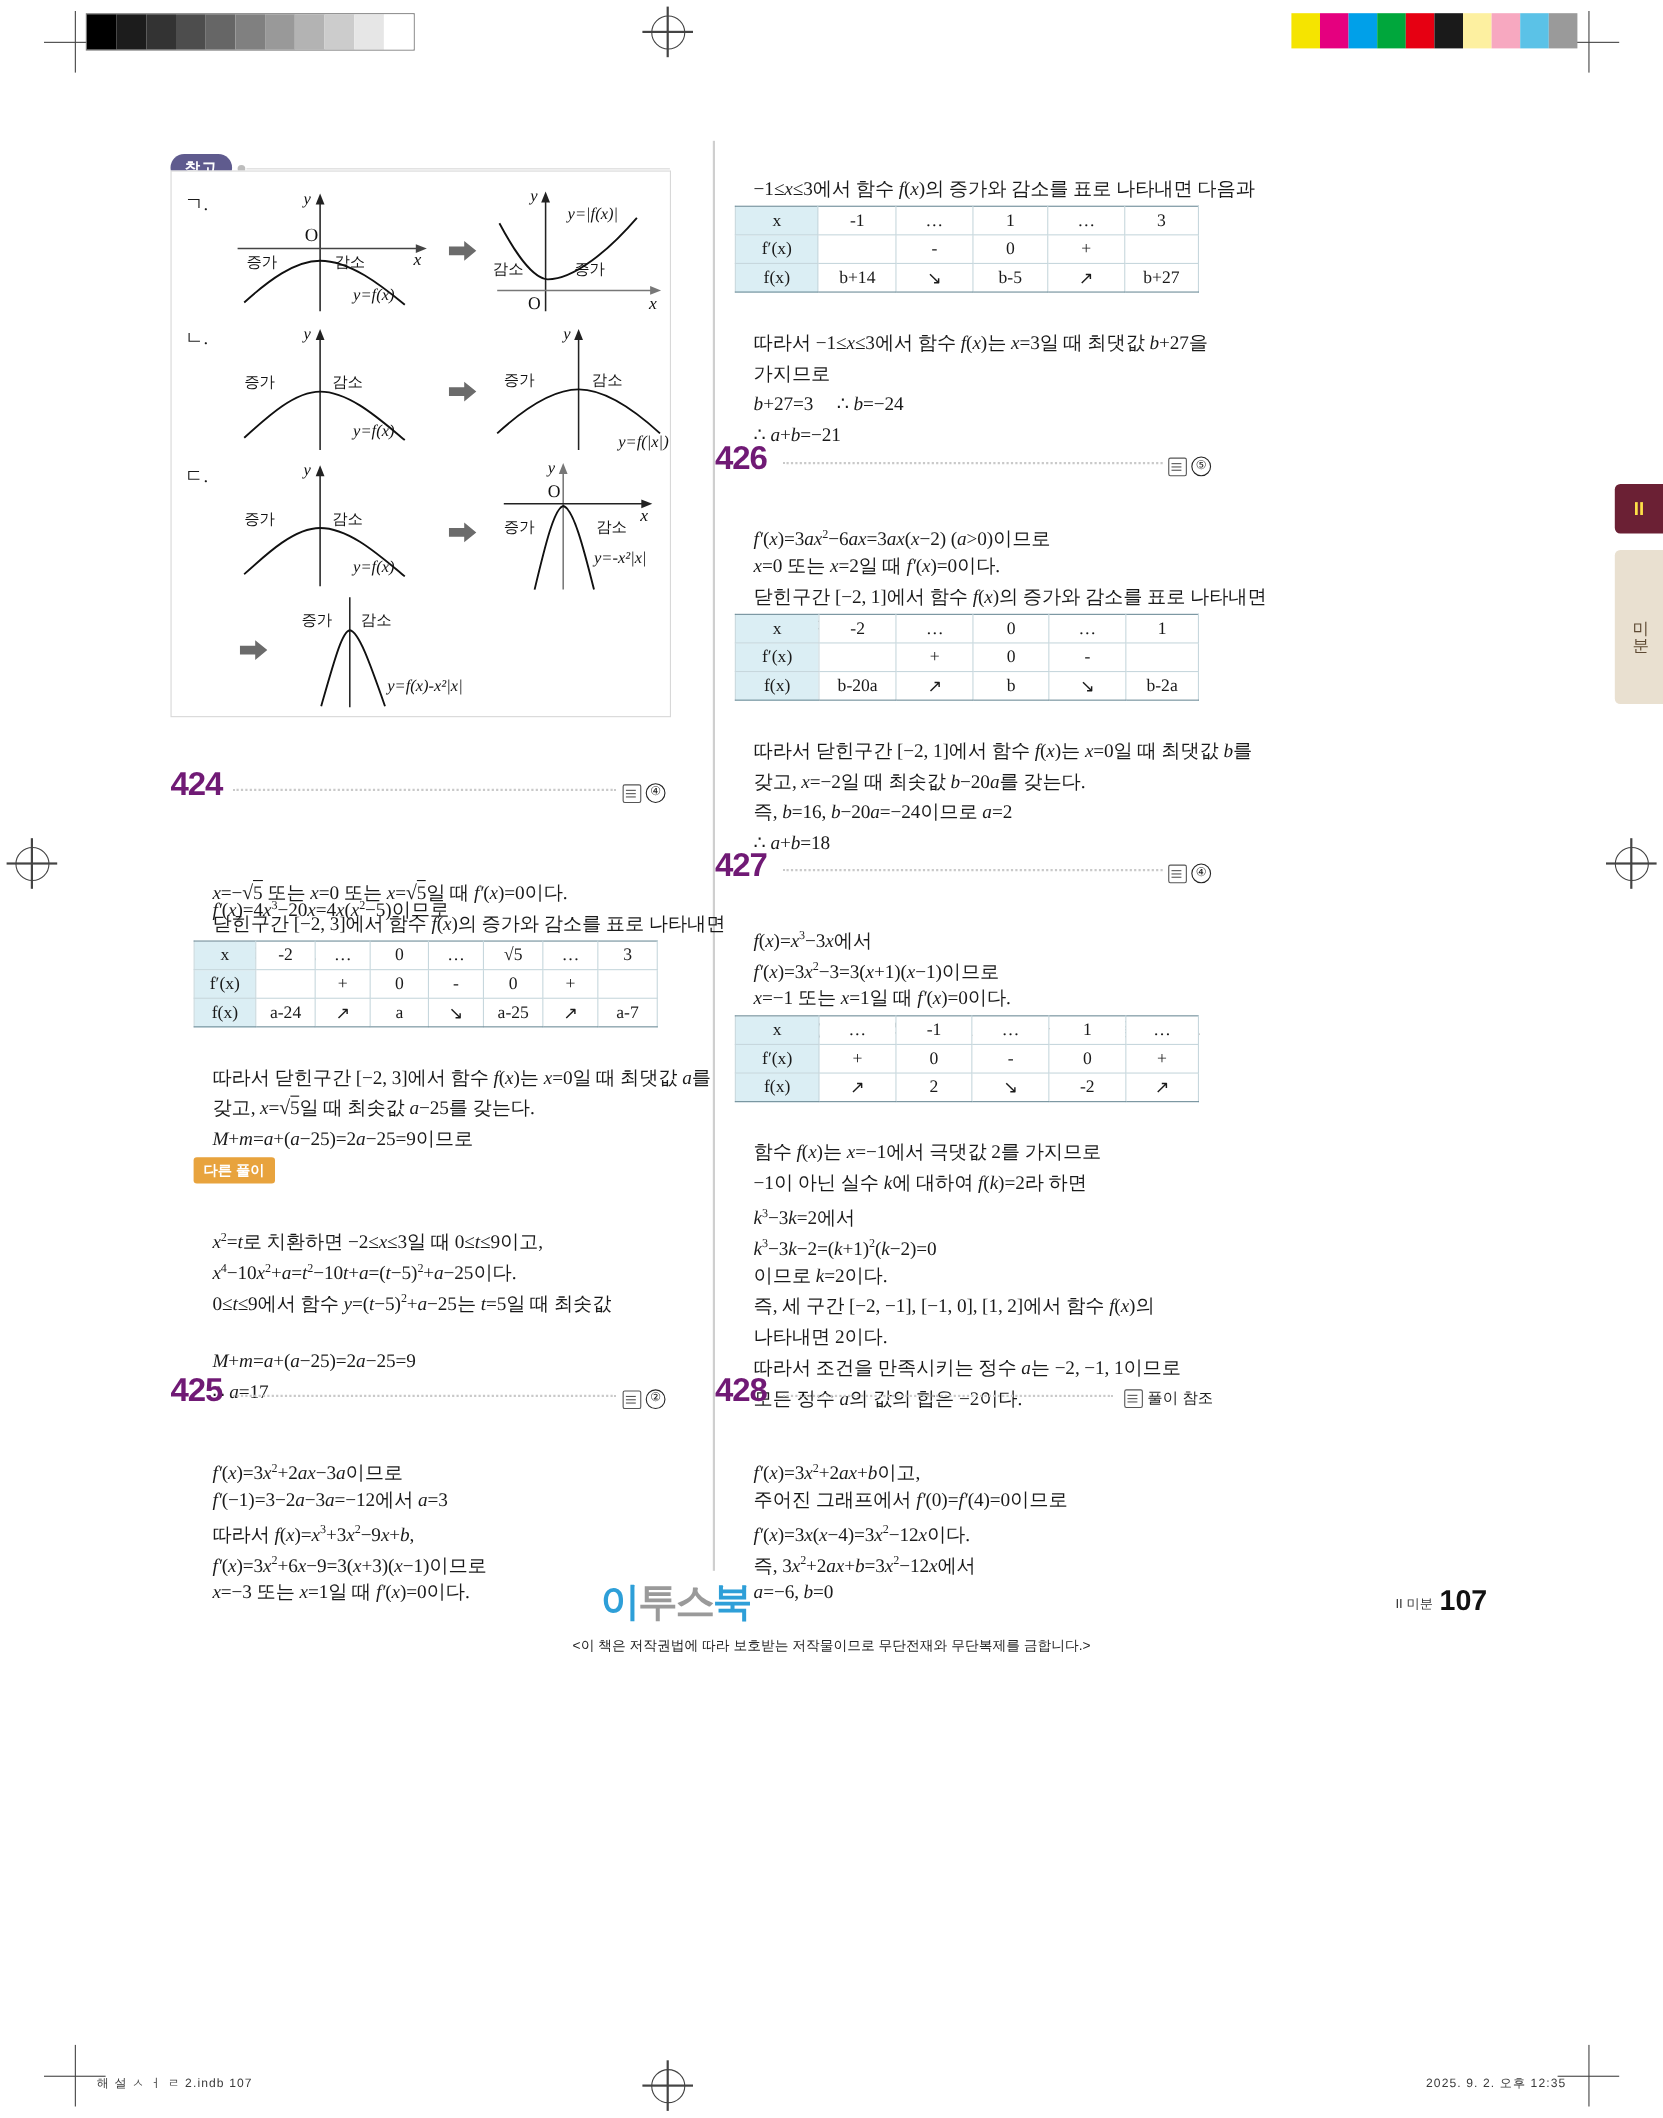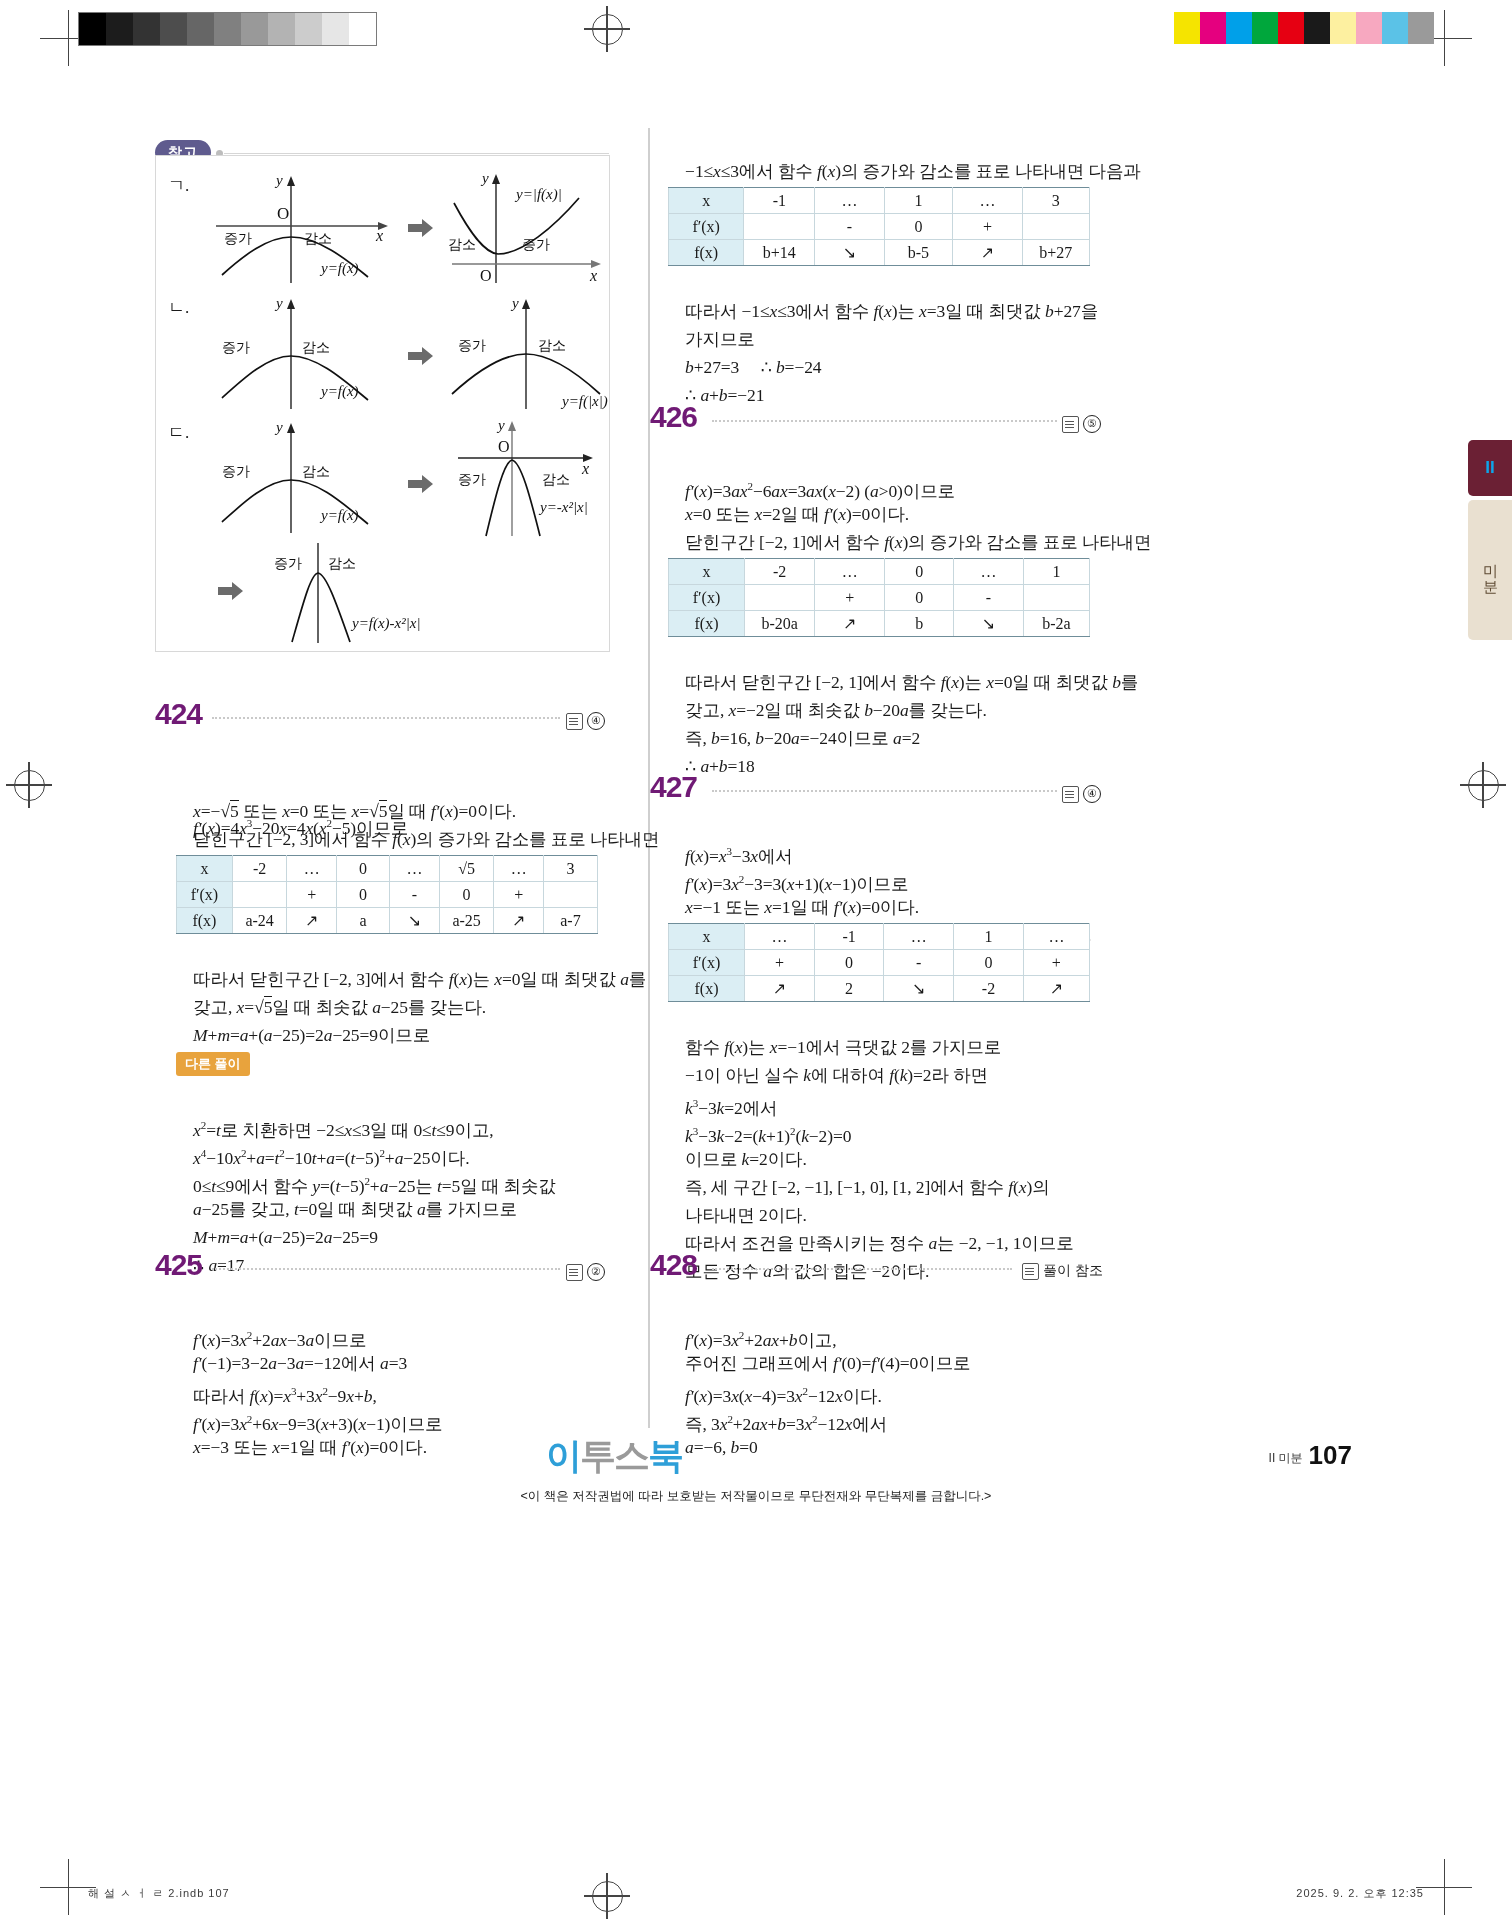--- a/index.html
+++ b/index.html
@@ -47,22 +47,22 @@
   table.vt td{border:1px solid #c7d7dd;text-align:center;height:25px;padding:0 2px;background:#fff;}
   table.vt td.hd{background:#dbeef4;font-weight:normal;}
   table.vt tr:first-child td{border-top:1.6px solid #6f8d99;}
   table.vt tr:last-child td{border-bottom:1.6px solid #6f8d99;}
 
   
   .alt-badge{position:absolute;background:#e8a33d;color:#fff;font-family:"Liberation Sans",sans-serif;font-weight:bold;
     font-size:13px;padding:3px 9px;border-radius:3px;}
 
   
-  .tab-top{position:absolute;right:0;top:440px;width:44px;height:56px;background:#6b2034;border-radius:5px 0 0 5px;
-    color:#0ea5e9;display:flex;align-items:center;justify-content:center;font-family:"Liberation Sans",sans-serif;font-size:17px;font-weight:bold;}
+  .tab-top{position:absolute;right:0;top:440px;width:44px;height:45px;background:#6b2034;border-radius:5px 0 0 5px;
+    color:#fde047;display:flex;align-items:center;justify-content:center;font-family:"Liberation Sans",sans-serif;font-size:17px;font-weight:bold;}
   .tab-bot{position:absolute;right:0;top:500px;width:44px;height:140px;background:#e9e0d0;border-radius:5px 0 0 5px;
     color:#5e4a33;display:flex;align-items:center;justify-content:center;font-family:"Liberation Sans",sans-serif;font-size:15px;}
   .tab-bot span{writing-mode:vertical-rl;letter-spacing:2px;}
 
   
   .logo{position:absolute;left:546px;top:1432px;font-family:"Liberation Sans",sans-serif;font-size:36px;font-weight:bold;letter-spacing:-2px;}
   .copy{position:absolute;left:0;right:0;top:1488px;text-align:center;font-family:"Liberation Sans",sans-serif;font-size:12.5px;color:#222;}
   .pfoot{position:absolute;right:160px;top:1440px;display:flex;align-items:flex-end;gap:6px;font-family:"Liberation Sans",sans-serif;}
   .pfoot .ch{font-size:12px;color:#333;padding-bottom:4px;}
   .pfoot .pn{font-size:26px;font-weight:bold;color:#111;}
@@ -311,23 +311,20 @@
 
   <div class="txt" style="left:176px;top:1082px;">
     <i class="m">x</i><span class="sup">2</span>=<i class="m">t</i>로 치환하면 −2≤<i class="m">x</i>≤3일 때 0≤<i class="m">t</i>≤9이고,
   </div>
   <div class="txt" style="left:176px;top:1110px;">
     <i class="m">x</i><span class="sup">4</span>−10<i class="m">x</i><span class="sup">2</span>+<i class="m">a</i>=<i class="m">t</i><span class="sup">2</span>−10<i class="m">t</i>+<i class="m">a</i>=(<i class="m">t</i>−5)<span class="sup">2</span>+<i class="m">a</i>−25이다.
   </div>
   <div class="txt" style="left:176px;top:1138px;">
     0≤<i class="m">t</i>≤9에서 함수 <i class="m">y</i>=(<i class="m">t</i>−5)<span class="sup">2</span>+<i class="m">a</i>−25는 <i class="m">t</i>=5일 때 최솟값
   </div>
-  <div class="txt" style="left:176px;top:1166px;">
-    <i class="m">a</i>−25를 갖고, <i class="m">t</i>=0일 때 최댓값 <i class="m">a</i>를 가지므로
-  </div>
   <div class="txt" style="left:176px;top:1194px;">
     <i class="m">M</i>+<i class="m">m</i>=<i class="m">a</i>+(<i class="m">a</i>−25)=2<i class="m">a</i>−25=9
   </div>
   <div class="txt" style="left:176px;top:1222px;">
     ∴ <i class="m">a</i>=17
   </div>
 
   <div class="qnum" style="left:155px;top:1248px;">425</div>
   <div class="qdots" style="left:212px;top:1268px;width:348px;"></div>
   <div class="qans" style="left:566px;top:1263px;">

